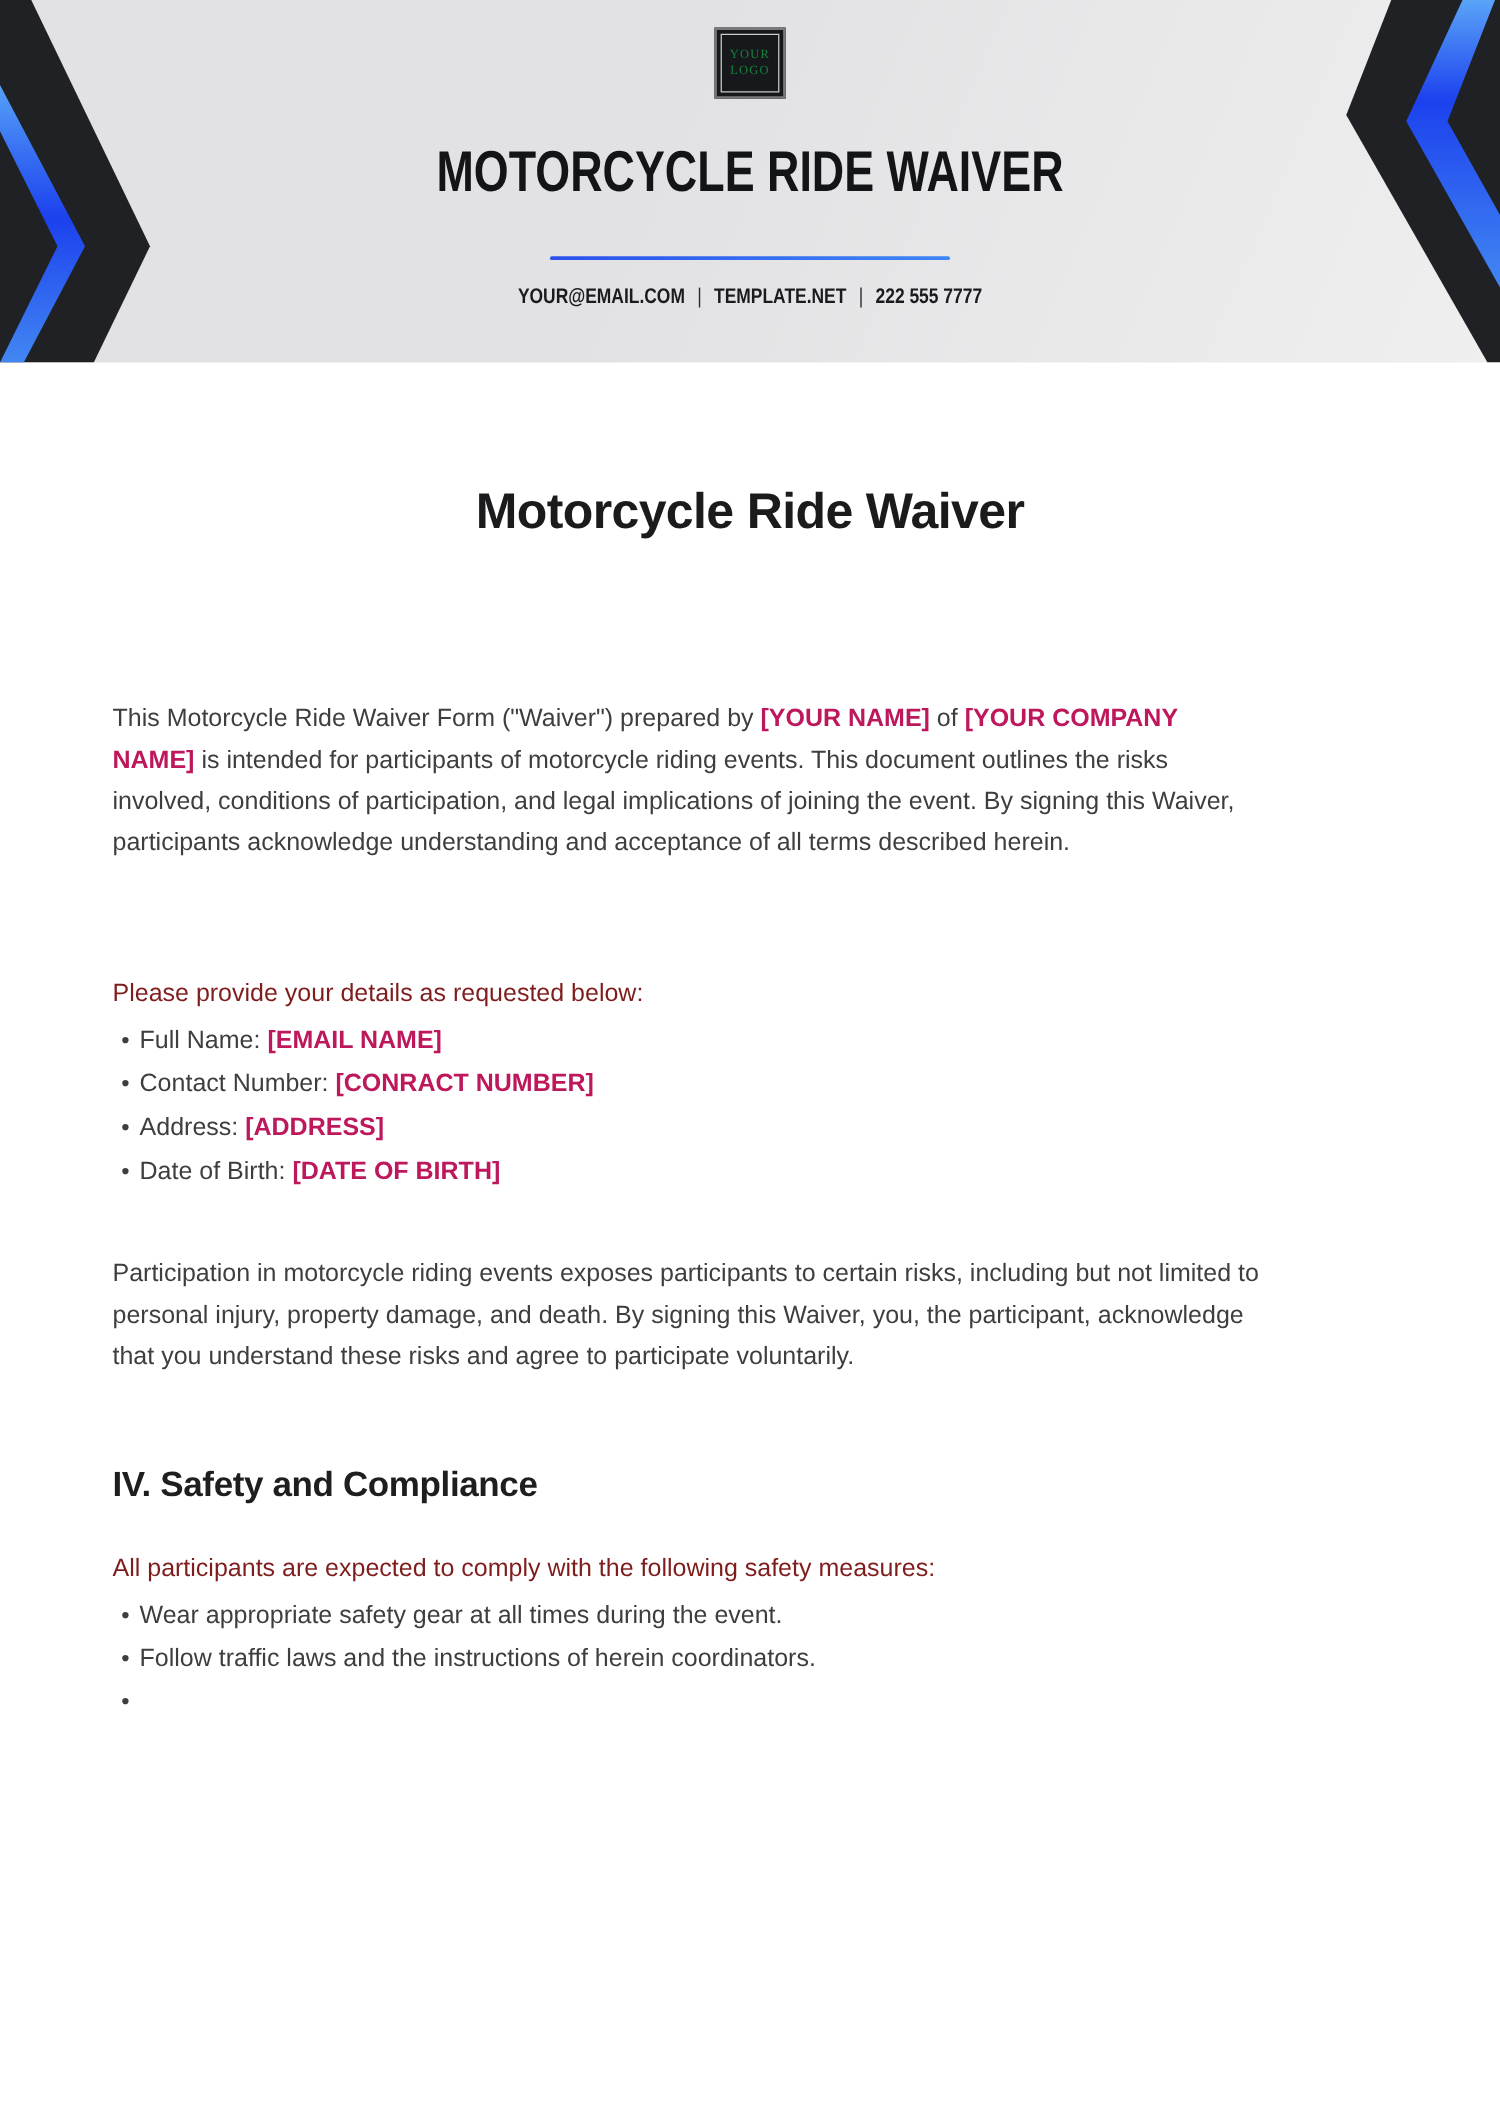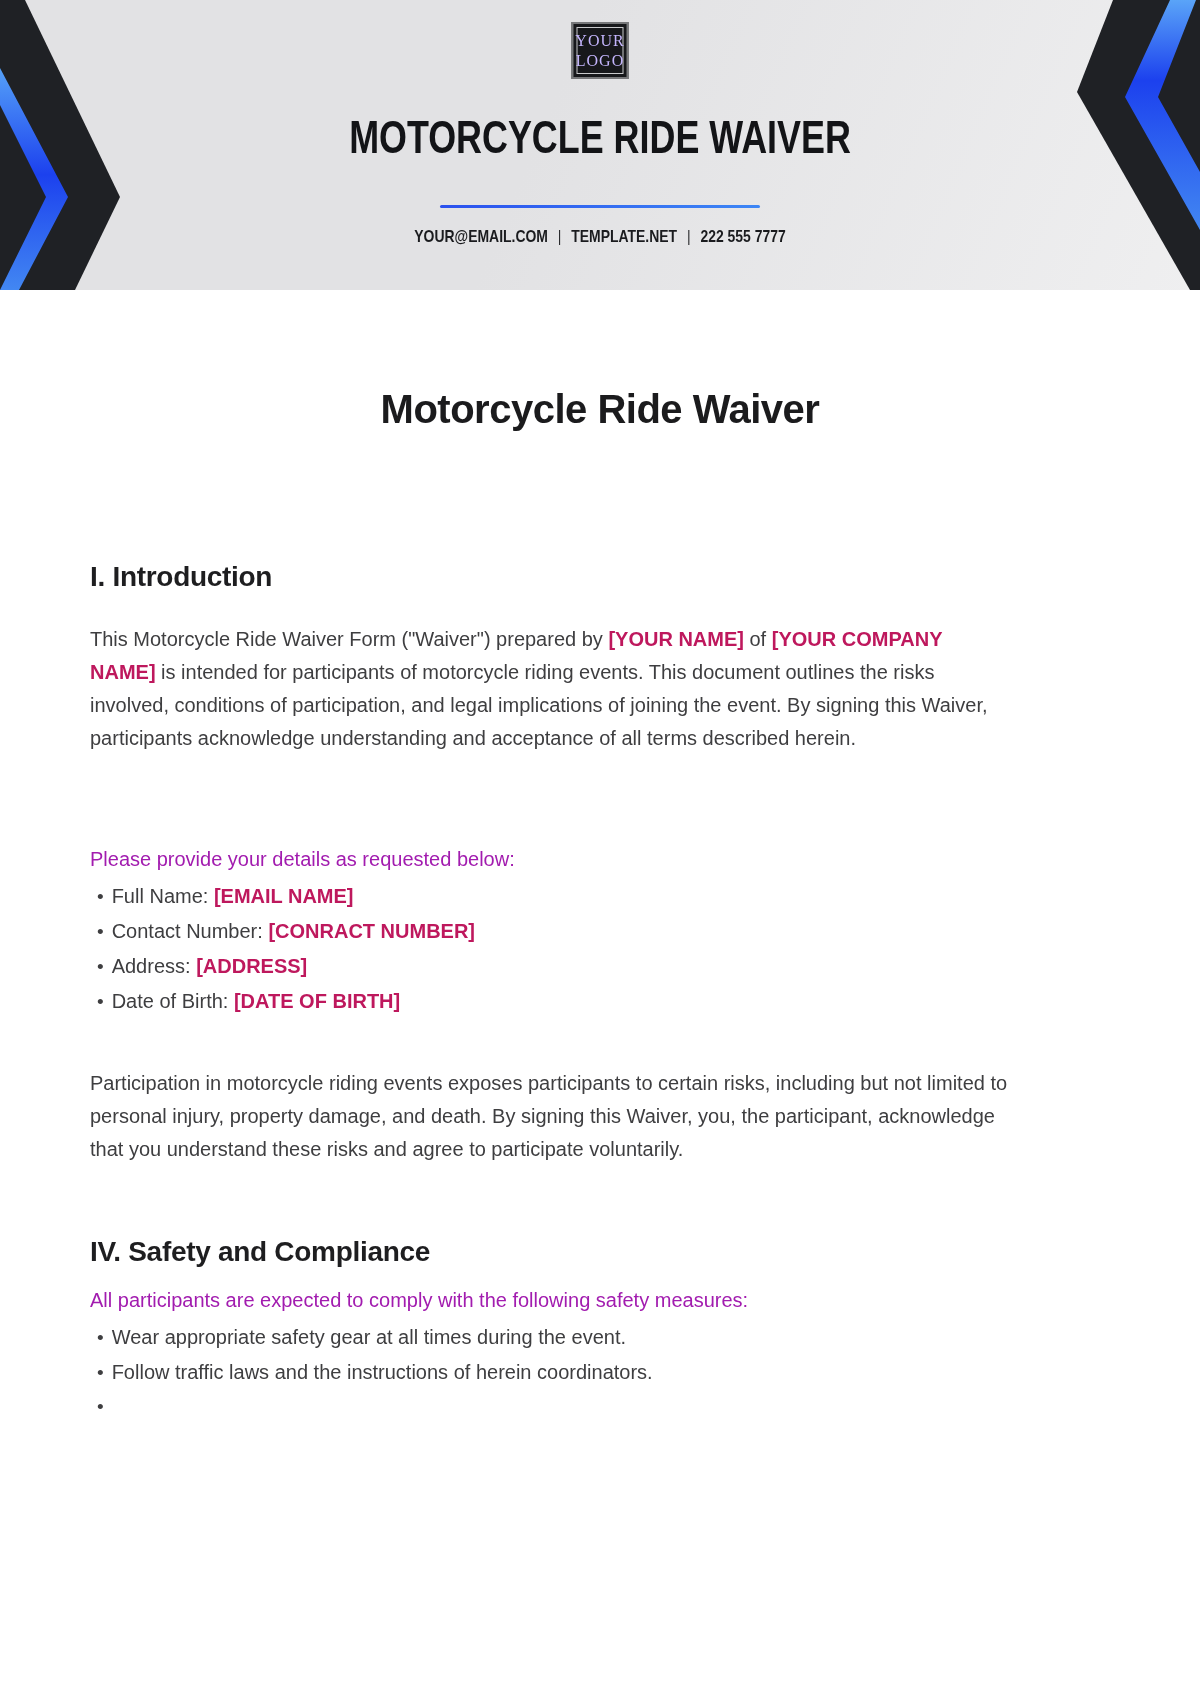--- a/index.html
+++ b/index.html
@@ -39,23 +39,23 @@
   }
   .logo-inner {
     width: 100%; height: 100%;
     border: 1px solid #c9cacc;
     display: flex;
     flex-direction: column;
     align-items: center;
     justify-content: center;
   }
   .logo-line {
-    color: #c4b5fd;
+    color: #15803d;
     font-family: "Liberation Serif", "DejaVu Serif", serif;
-    font-size: 16px;
+    font-size: 10px;
     letter-spacing: 1px;
     line-height: 1.25;
   }
   .hero-title {
     position: absolute;
     top: 110px;
     width: 100%;
     text-align: center;
     font-weight: 700;
     font-size: 46px;
@@ -107,24 +107,24 @@
   .sec3 { margin-top: 48px; }
   .sec4 { margin-top: 68px; }
   p.body {
     margin-top: 29px;
     font-size: 20px;
     line-height: 33px;
     color: #3e3e40;
     max-width: 920px;
   }
   p.intro {
-    margin-top: 15px;
+    margin-top: 34px;
     font-size: 20px;
     line-height: 33px;
-    color: #a21caf;
+    color: #7f1d1d;
     max-width: 920px;
   }
   p.body b, .li b { font-weight: 700; color: #be185d; }
   .list { margin-top: 3px; }
   .li {
     display: flex;
     align-items: baseline;
     font-size: 20px;
     line-height: 34px;
     color: #3e3e40;
@@ -169,21 +169,20 @@
 
     <div class="contact">
       <span>YOUR@EMAIL.COM</span><span class="sep">|</span><span>TEMPLATE.NET</span><span class="sep">|</span><span>222 555 7777</span>
     </div>
   </header>
 
   <main>
     <h1 class="doc-title">Motorcycle Ride Waiver</h1>
 
     <section class="sec1">
-      <h2>I. Introduction</h2>
       <p class="body"><span>This Motorcycle Ride Waiver Form ("Waiver") prepared by </span><b>[YOUR NAME]</b><span> of </span><b>[YOUR COMPANY NAME]</b><span> is intended for participants of motorcycle riding events. This document outlines the risks involved, conditions of participation, and legal implications of joining the event. By signing this Waiver, participants acknowledge understanding and acceptance of all terms described herein.</span></p>
     </section>
 
     <section class="sec2">
       <p class="intro">Please provide your details as requested below:</p>
       <div class="list">
         <div class="li">
           <span class="dot">•</span>
           <span><span>Full Name: </span><b>[EMAIL NAME]</b></span>
         </div>

